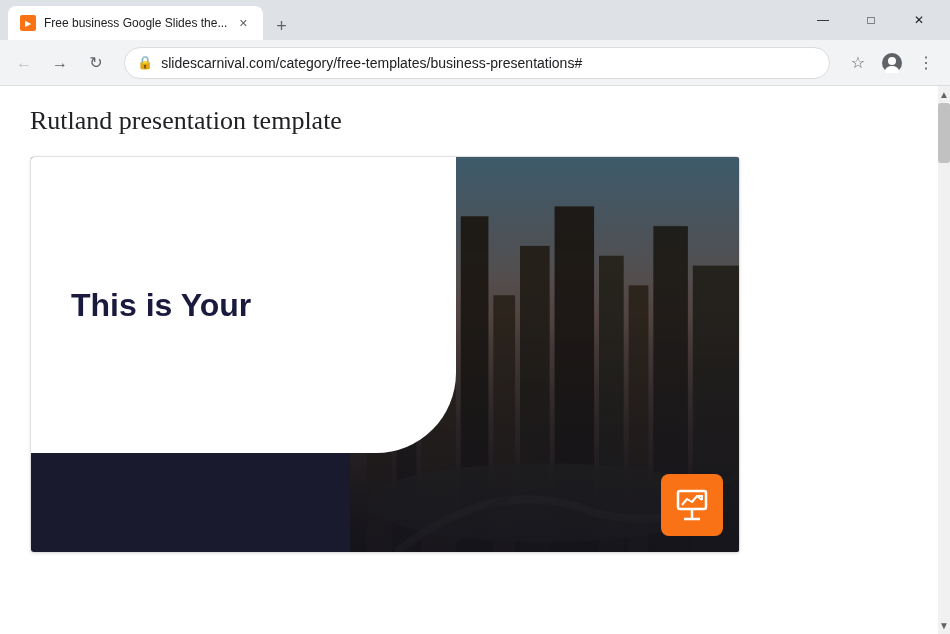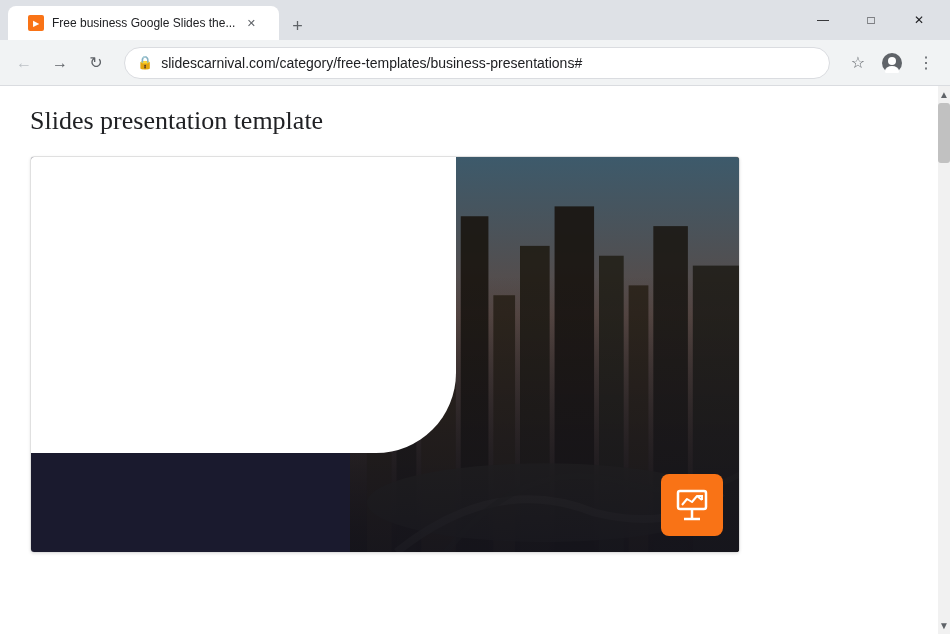--- a/index.html
+++ b/index.html
@@ -19,21 +19,21 @@
       align-items: flex-end;
       height: 100%;
       flex: 1;
     }
     .tab-active {
       background: #fff;
       border-radius: 8px 8px 0 0;
       height: 34px;
       display: flex;
       align-items: center;
-      padding: 0 20px;
+      padding: 0 12px;
       gap: 8px;
       min-width: 220px;
       position: relative;
       justify-content: center;
     }
     .tab-favicon {
       width: 16px;
       height: 16px;
       background: #f97316;
       border-radius: 2px;
@@ -319,21 +319,21 @@
         <circle cx="10" cy="10" r="10" fill="#5f6368"></circle>
         <circle cx="10" cy="8" r="4" fill="#fff"></circle>
         <ellipse cx="10" cy="18" rx="7" ry="5" fill="#fff"></ellipse>
       </svg>
     </div>
     <div class="nav-btn">⋮</div>
   </div>
 </div>
 
 <div class="page-content">
-  <h1 class="page-title">Slides presentation template</h1>
+  <h1 class="page-title">Rutland presentation template</h1>
 
   <div class="presentation-card">
     <div class="slide-container">
 
       <div class="city-bg">
         <div class="city-buildings"></div>
 
         <svg width="100%" height="100%" viewBox="0 0 400 400" preserveAspectRatio="xMidYMid slice" style="position:absolute;top:0;left:0;">
           <defs>
             <linearGradient id="skyGrad" x1="0" y1="0" x2="0" y2="1">
@@ -356,20 +356,21 @@
           <rect x="310" y="70" width="35" height="330" fill="#1c1814" opacity="0.9"></rect>
           <rect x="350" y="110" width="50" height="290" fill="#201e18" opacity="0.9"></rect>
 
           <ellipse cx="200" cy="350" rx="180" ry="40" fill="#2a2820" opacity="0.8"></ellipse>
           <path d="M50,400 Q150,320 250,360 Q330,380 380,340" stroke="#3a3830" stroke-width="8" fill="none" opacity="0.7"></path>
           <path d="M100,400 Q180,300 280,330 Q350,350 400,320" stroke="#2a2820" stroke-width="6" fill="none" opacity="0.6"></path>
         </svg>
       </div>
 
       <div class="white-shape">
+        <div class="slide-title-line1">This is Your</div>
       </div>
 
       <div class="orange-badge">
         <svg width="36" height="36" viewBox="0 0 36 36">
 
           <rect x="4" y="4" width="28" height="18" rx="2" fill="none" stroke="white" stroke-width="2.5"></rect>
           <line x1="18" y1="22" x2="18" y2="32" stroke="white" stroke-width="2.5"></line>
           <line x1="10" y1="32" x2="26" y2="32" stroke="white" stroke-width="2.5"></line>
 
           <polyline points="8,18 13,12 18,15 23,9 28,13" fill="none" stroke="white" stroke-width="2" stroke-linejoin="round"></polyline>

